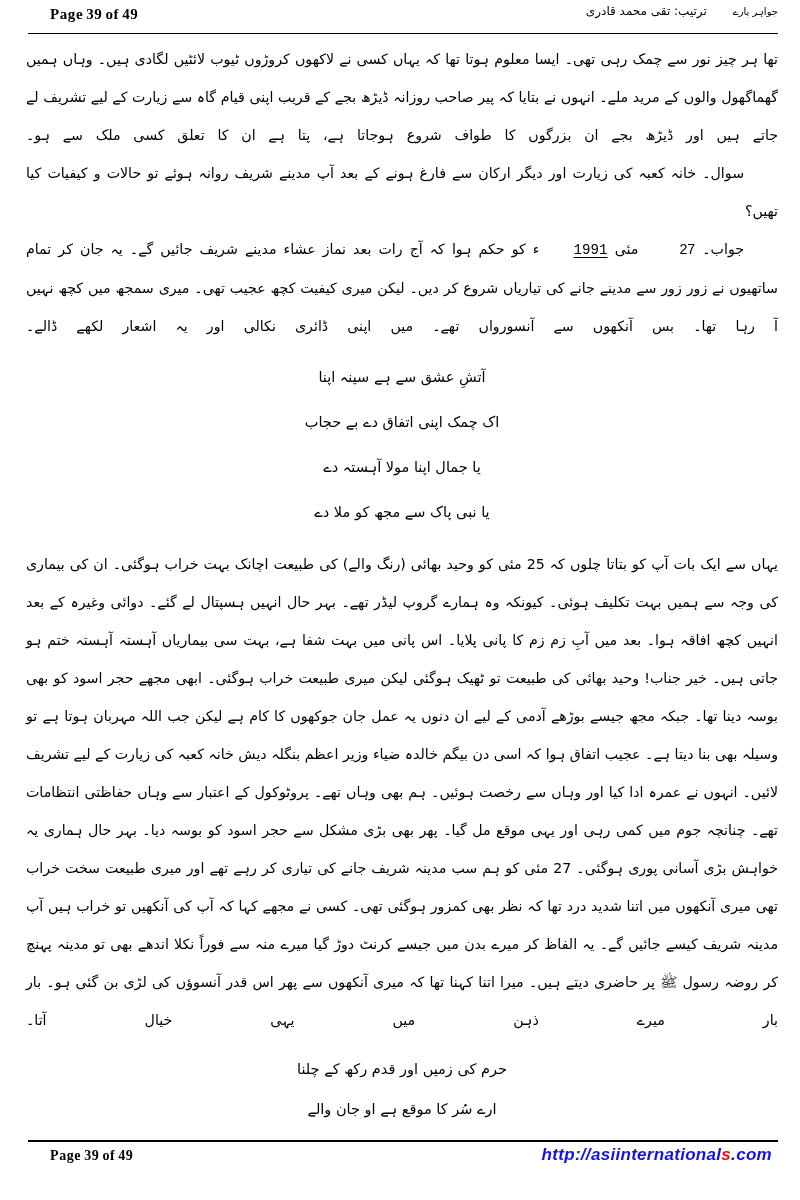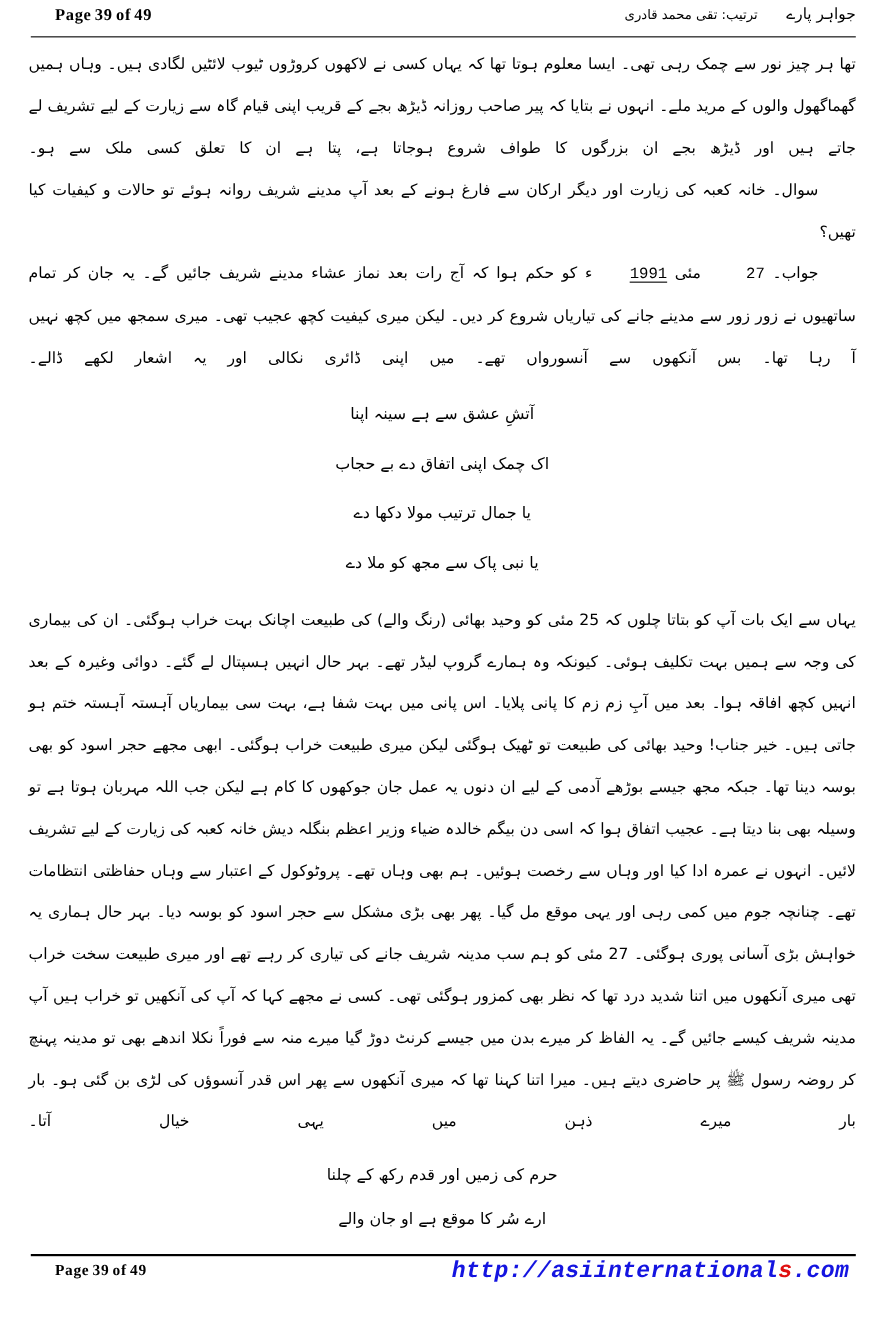--- a/index.html
+++ b/index.html
@@ -44,21 +44,21 @@
     top: -2px;
     direction: rtl;
     unicode-bidi: isolate;
     font-family: "DejaVu Sans", "Liberation Sans", sans-serif;
     font-size: 13px;
     white-space: nowrap;
     display: flex;
     gap: 26px;
     align-items: baseline;
   }
-  .header-urdu .title { font-size: 14px; text-align: center; }
+  .header-urdu .title { font-size: 10px; text-align: center; }
   .header-urdu .compiler { font-size: 12px; margin-left: 28px; }
 
   .rule-top {
     position: absolute;
     left: 28px;
     right: 22px;
     top: 33px;
     height: 0;
     border-top: 1.6px solid #000;
   }
@@ -90,21 +90,21 @@
     text-underline-offset: 3px;
     direction: ltr;
     unicode-bidi: embed;
     display: inline-block;
     font-family: Liberation Mono, monospace;
   }
   .latin-num {
     direction: ltr;
     unicode-bidi: embed;
     display: inline-block;
-    font-family: Liberation Mono, monospace;
+    font-family: Liberation Sans, sans-serif;
   }
 
   .poetry {
     margin: 10px 0 10px 0;
     text-align: center;
     direction: rtl;
   }
   .poetry .verse {
     line-height: 45px;
     font-size: 14.5px;
@@ -133,24 +133,24 @@
     position: absolute;
     left: 22px;
     top: 0;
     font-size: 14px;
     font-weight: bold;
   }
   .footer .site-url {
     position: absolute;
     right: 6px;
     top: -3px;
-    font-family: Liberation Mono, monospace;
+    font-family: Liberation Sans, sans-serif;
     font-style: italic;
     font-weight: bold;
-    font-size: 21px;
+    font-size: 17px;
     color: #1414e0;
     letter-spacing: 0.3px;
     text-decoration: none;
     white-space: nowrap;
     margin-left: 12px;
   }
   .footer .site-url .red { color: #e01010; }
 </style>
 </head>
 <body>
@@ -172,21 +172,21 @@
 
     <p class="para">تھا ہر چیز نور سے چمک رہی تھی۔ ایسا معلوم ہوتا تھا کہ یہاں کسی نے لاکھوں کروڑوں ٹیوب لائٹیں لگادی ہیں۔ وہاں ہمیں گھماگھول والوں کے مرید ملے۔ انہوں نے بتایا کہ پیر صاحب روزانہ ڈیڑھ بجے کے قریب اپنی قیام گاہ سے زیارت کے لیے تشریف لے جاتے ہیں اور ڈیڑھ بجے ان بزرگوں کا طواف شروع ہوجاتا ہے، پتا ہے ان کا تعلق کسی ملک سے ہو۔</p>
 
     <p class="para indent"><span>سوال</span>۔ <span>خانہ کعبہ کی زیارت اور دیگر ارکان سے فارغ ہونے کے بعد آپ مدینے شریف روانہ ہوئے تو حالات و کیفیات کیا تھیں؟</span></p>
 
     <p class="para indent"><span>جواب</span>۔ <span class="latin-num">27</span> <span>مئی</span> <span class="year-underline">1991</span><span>ء</span> <span>کو حکم ہوا کہ آج رات بعد نماز عشاء مدینے شریف جائیں گے۔ یہ جان کر تمام ساتھیوں نے زور زور سے مدینے جانے کی تیاریاں شروع کر دیں۔ لیکن میری کیفیت کچھ عجیب تھی۔ میری سمجھ میں کچھ نہیں آ رہا تھا۔ بس آنکھوں سے آنسورواں تھے۔ میں اپنی ڈائری نکالی اور یہ اشعار لکھے ڈالے۔</span></p>
 
     <div class="poetry">
       <div class="verse">آتشِ عشق سے ہے سینہ اپنا</div>
       <div class="verse">اک چمک اپنی اتفاق دے بے حجاب</div>
-      <div class="verse">یا جمال ترتیب مولا دکھا دے</div>
+      <div class="verse">یا جمال اپنا مولا آہستہ دے</div>
       <div class="verse">یا نبی پاک سے مجھ کو ملا دے</div>
     </div>
 
     <p class="para">یہاں سے ایک بات آپ کو بتاتا چلوں کہ 25 مئی کو وحید بھائی (رنگ والے) کی طبیعت اچانک بہت خراب ہوگئی۔ ان کی بیماری کی وجہ سے ہمیں بہت تکلیف ہوئی۔ کیونکہ وہ ہمارے گروپ لیڈر تھے۔ بہر حال انہیں ہسپتال لے گئے۔ دوائی وغیرہ کے بعد انہیں کچھ افاقہ ہوا۔ بعد میں آبِ زم زم کا پانی پلایا۔ اس پانی میں بہت شفا ہے، بہت سی بیماریاں آہستہ آہستہ ختم ہو جاتی ہیں۔ خیر جناب! وحید بھائی کی طبیعت تو ٹھیک ہوگئی لیکن میری طبیعت خراب ہوگئی۔ ابھی مجھے حجر اسود کو بھی بوسہ دینا تھا۔ جبکہ مجھ جیسے بوڑھے آدمی کے لیے ان دنوں یہ عمل جان جوکھوں کا کام ہے لیکن جب اللہ مہربان ہوتا ہے تو وسیلہ بھی بنا دیتا ہے۔ عجیب اتفاق ہوا کہ اسی دن بیگم خالدہ ضیاء وزیر اعظم بنگلہ دیش خانہ کعبہ کی زیارت کے لیے تشریف لائیں۔ انہوں نے عمرہ ادا کیا اور وہاں سے رخصت ہوئیں۔ ہم بھی وہاں تھے۔ پروٹوکول کے اعتبار سے وہاں حفاظتی انتظامات تھے۔ چنانچہ جوم میں کمی رہی اور یہی موقع مل گیا۔ پھر بھی بڑی مشکل سے حجر اسود کو بوسہ دیا۔ بہر حال ہماری یہ خواہش بڑی آسانی پوری ہوگئی۔ 27 مئی کو ہم سب مدینہ شریف جانے کی تیاری کر رہے تھے اور میری طبیعت سخت خراب تھی میری آنکھوں میں اتنا شدید درد تھا کہ نظر بھی کمزور ہوگئی تھی۔ کسی نے مجھے کہا کہ آپ کی آنکھیں تو خراب ہیں آپ مدینہ شریف کیسے جائیں گے۔ یہ الفاظ کر میرے بدن میں جیسے کرنٹ دوڑ گیا میرے منہ سے فوراً نکلا اندھے بھی تو مدینہ پہنچ کر روضہ رسول ﷺ پر حاضری دیتے ہیں۔ میرا اتنا کہنا تھا کہ میری آنکھوں سے پھر اس قدر آنسوؤں کی لڑی بن گئی ہو۔ بار بار میرے ذہن میں یہی خیال آتا۔</p>
 
     <div class="poetry bottom">
       <div class="verse">حرم کی زمیں اور قدم رکھ کے چلنا</div>
       <div class="verse">ارے سُر کا موقع ہے او جان والے</div>
     </div>
 

